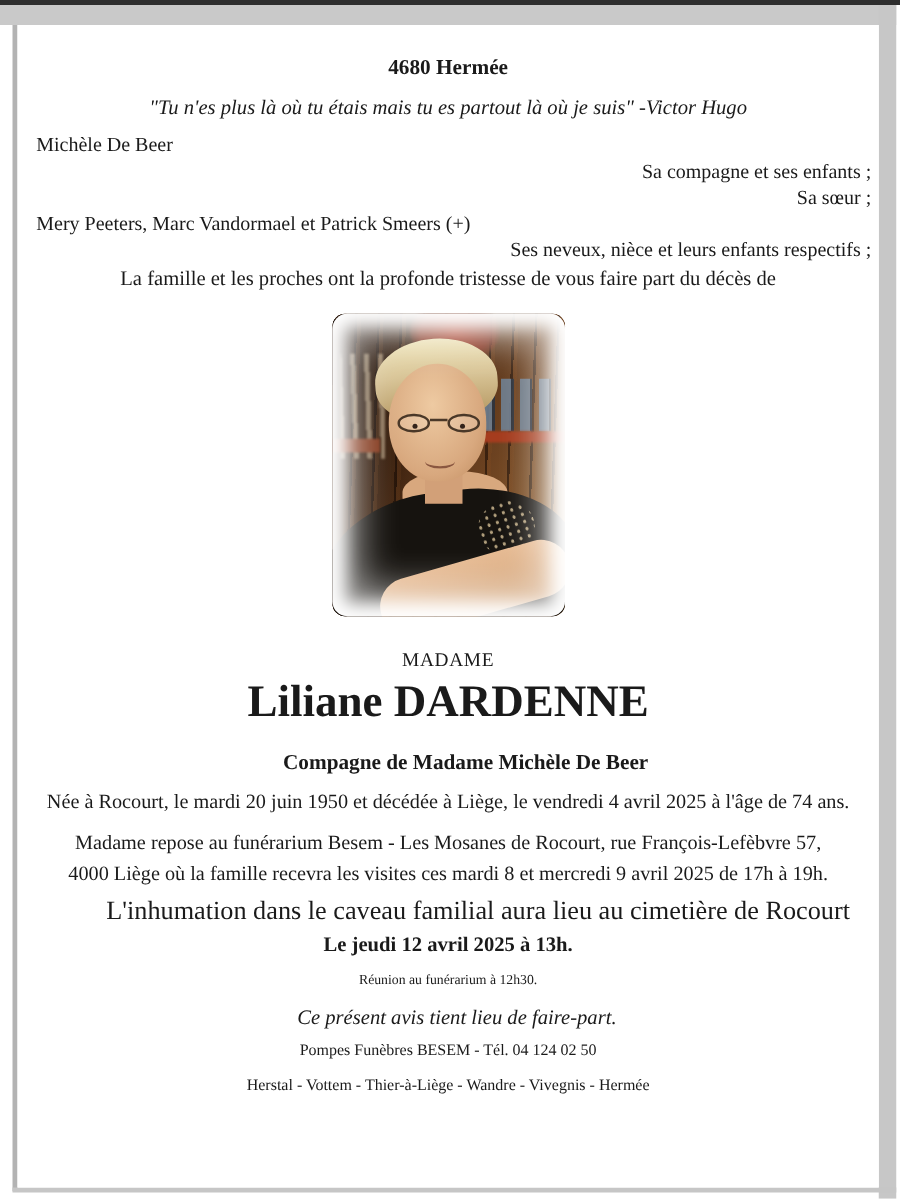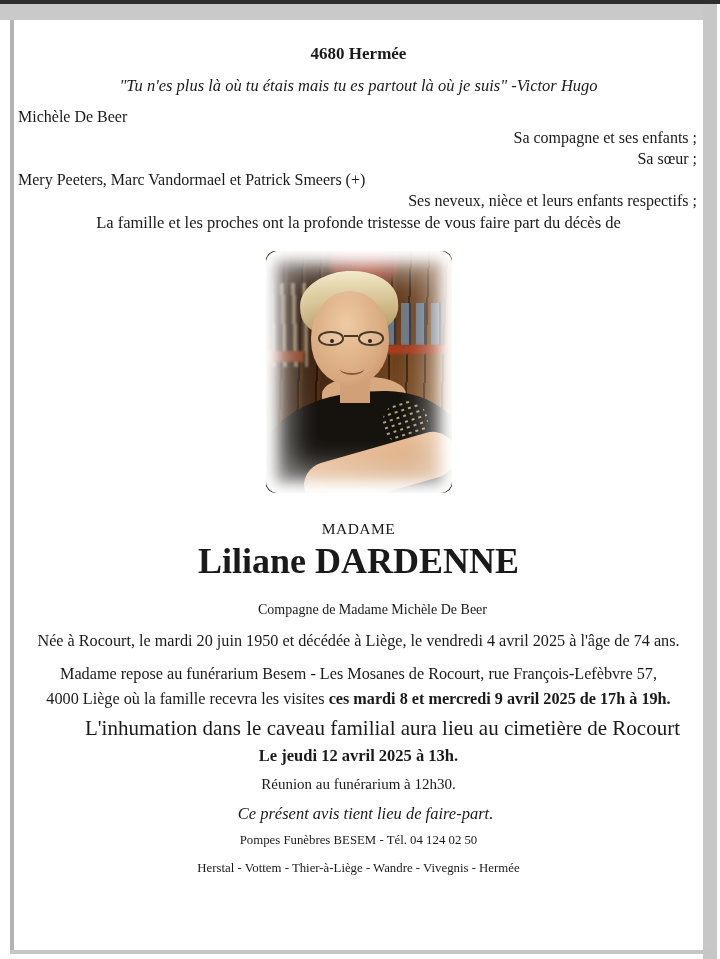--- a/index.html
+++ b/index.html
@@ -13,35 +13,35 @@
   .chrome-top-dark{position:absolute;left:0;top:0;width:720px;height:4px;background:#2e2e2e;}
   .chrome-top-band{position:absolute;left:0;top:4px;width:717px;height:16px;background:#c9c9c9;}
   .chrome-left{position:absolute;left:10px;top:20px;width:4px;height:933px;background:#b3b3b3;}
   .chrome-right{position:absolute;left:703px;top:4px;width:14px;height:955px;background:#c7c7c7;}
   .chrome-bottom{position:absolute;left:10px;top:950px;width:707px;height:4px;background:#c6c6c6;}
 
   
   .page{position:absolute;left:14px;top:20px;width:689px;height:930px;background:#fff;padding-top:23px;box-sizing:border-box;}
   .page p{margin:0;}
   .center{text-align:center;}
-  .left-line{text-align:left;padding-left:4px;font-size:16px;line-height:21px;}
+  .left-line{text-align:left;padding-left:15px;font-size:16px;line-height:21px;}
   .right-line{text-align:right;padding-right:6px;font-size:16px;line-height:21px;padding-left:46px;}
   .location{font-size:17px;font-weight:bold;line-height:21px;}
   .quote{font-size:16.5px;font-style:italic;line-height:21px;margin-top:11px !important;}
   .relations{margin-top:10px;}
   .announcement{font-size:16.5px;line-height:21px;margin-top:1px !important;}
   .honorific{font-size:15.5px;letter-spacing:.5px;line-height:19px;margin-top:26px !important;}
   .deceased-name{font-size:36px;font-weight:bold;line-height:41px;margin-top:3px !important;}
-  .subtitle{font-size:14px;font-weight:normal;line-height:21px;margin-top:17px !important;padding-left:28px;}
+  .subtitle{font-size:17px;font-weight:bold;line-height:21px;margin-top:17px !important;padding-left:28px;}
   .life{font-size:16.2px;line-height:21px;margin-top:11px !important;}
   .repose{font-size:16.2px;line-height:25px;margin-top:10px !important;max-width:630px;margin-left:auto !important;margin-right:auto !important;}
-  .repose strong{font-weight:bold;}
+  .repose strong{font-weight:normal;}
   .burial{font-size:21px;line-height:21px;margin-top:6px !important;padding-left:48px;}
   .ceremony-date{font-size:16.5px;font-weight:bold;line-height:21px;margin-top:6px !important;}
-  .meeting{font-size:15px;line-height:21px;margin-top:8px !important;}
+  .meeting{font-size:11px;line-height:21px;margin-top:8px !important;}
   .notice{font-size:16.5px;font-style:italic;line-height:21px;margin-top:8px !important;padding-left:14px;}
   .footer-1{font-size:12.8px;line-height:16px;margin-top:8px !important;}
   .footer-2{font-size:12.8px;line-height:16px;margin-top:12px !important;}
   .footer-3{font-size:12.8px;line-height:16px;margin-top:11px !important;}
 
   
   .photo-frame{position:relative;width:186px;height:242px;margin:18px auto 0;}
   .photo-canvas{position:absolute;inset:0;border-radius:10px;overflow:hidden;background:#4a2a16;}
   .photo-canvas > div{position:absolute;}
   .ph-wood{inset:0;

